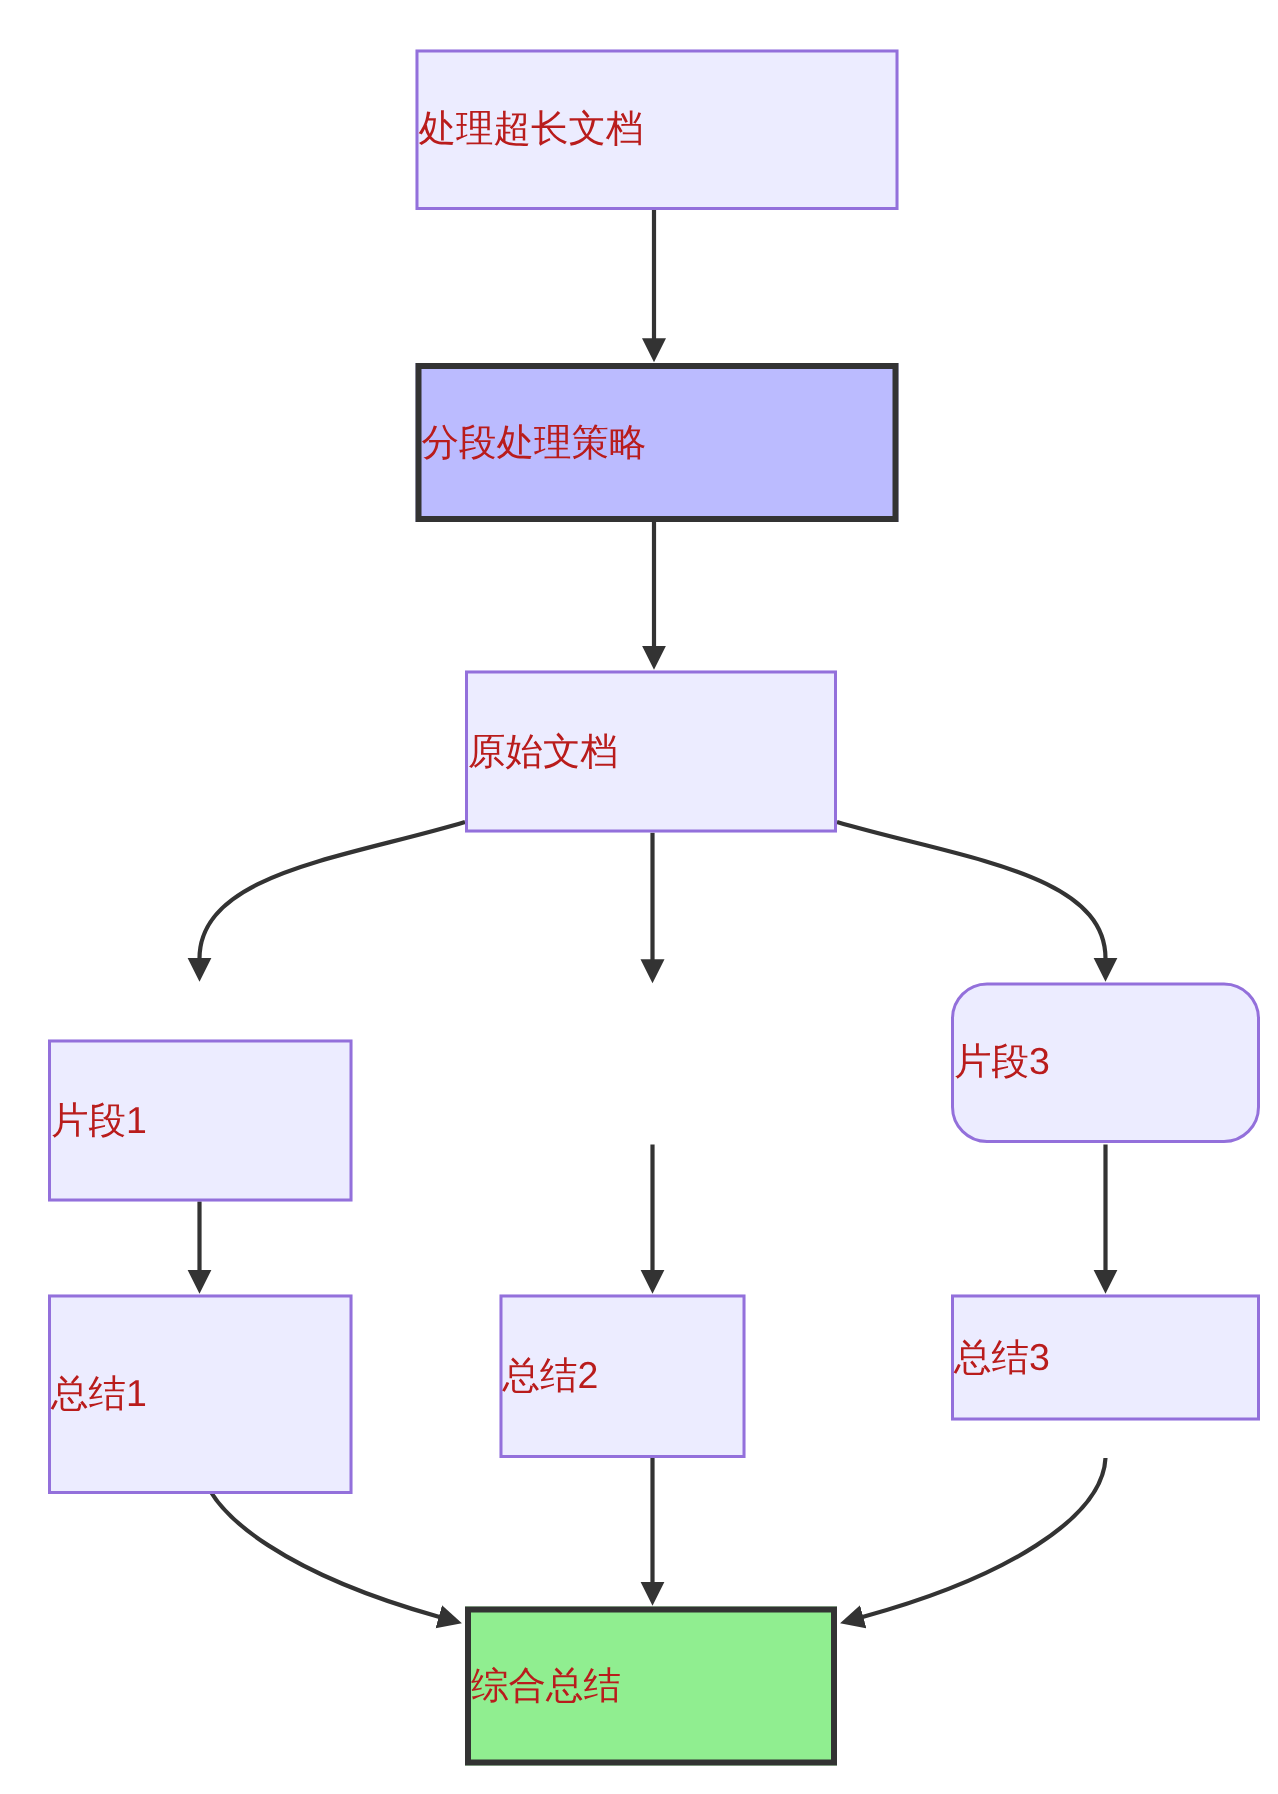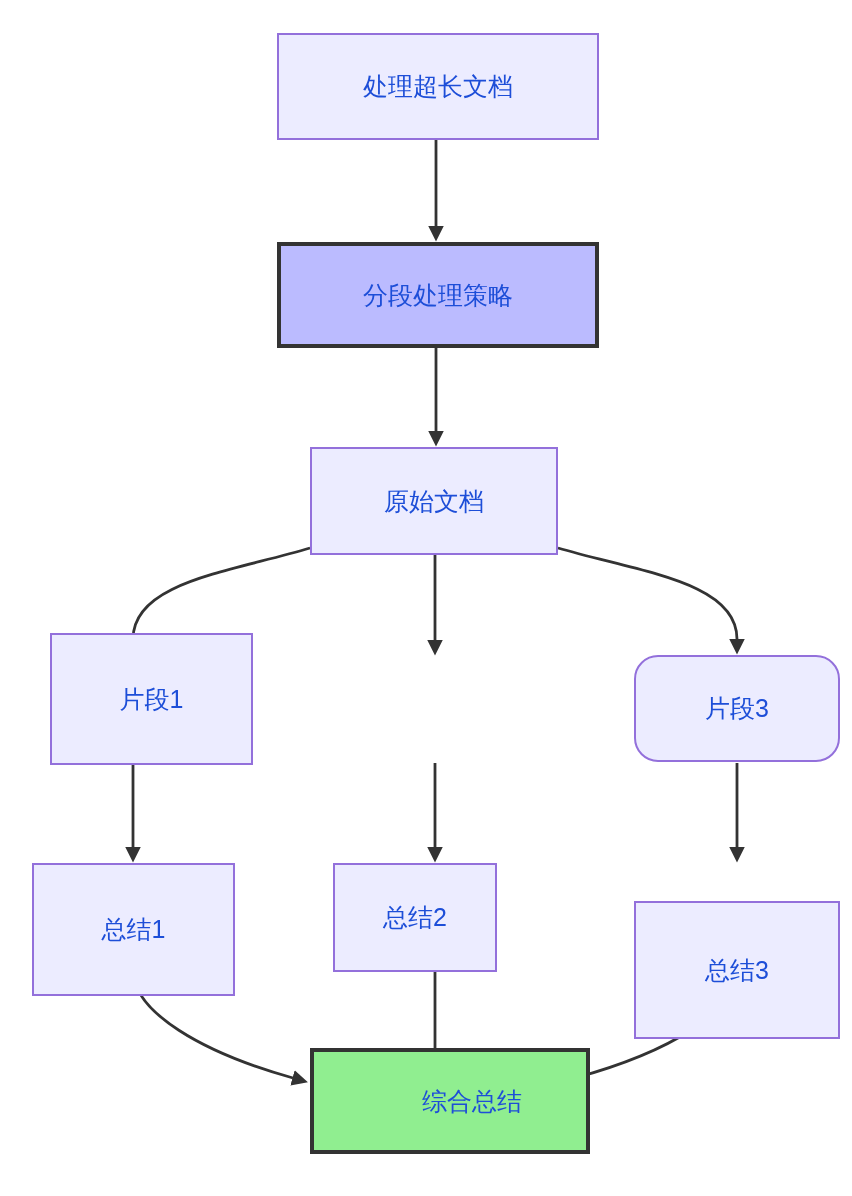--- a/index.html
+++ b/index.html
@@ -21,48 +21,47 @@
     top: 0;
     width: 852px;
     height: 1196px;
     pointer-events: none;
   }
   .node {
     position: absolute;
     box-sizing: border-box;
     display: flex;
     align-items: center;
-    justify-content: center;
     background: #ECECFF;
     border: 2px solid #9370DB;
-    color: #1d4ed8;
+    color: #b91c1c;
     font-size: 25px;
     line-height: 1;
     white-space: nowrap;
     text-align: center;
   }
   .node.highlight-purple {
     background: #BBBBFF;
     border: 4px solid #333333;
   }
   .node.highlight-green {
     background: #90EE90;
     border: 4px solid #333333;
   }
   
   #node-a  { left: 277px; top: 33px;   width: 322px; height: 107px; }
   #node-b  { left: 277px; top: 242px;  width: 322px; height: 106px; }
   #node-c  { left: 310px; top: 447px;  width: 248px; height: 108px; }
-  #node-d1 { left: 32px;  top: 633px;  width: 203px; height: 132px; margin-left: 18px; }
+  #node-d1 { left: 32px;  top: 693px;  width: 203px; height: 108px; }
   #node-d2 { left: 333px; top: 656px;  width: 204px; height: 107px; }
   #node-d3 { left: 634px; top: 655px;  width: 206px; height: 107px; border-radius: 24px; }
   #node-e1 { left: 32px;  top: 863px;  width: 203px; height: 133px; }
   #node-e2 { left: 333px; top: 863px;  width: 164px; height: 109px; }
-  #node-e3 { left: 634px; top: 901px;  width: 206px; height: 138px; }
-  #node-f  { left: 310px; top: 1048px; width: 280px; height: 106px; padding-left: 44px; }
+  #node-e3 { left: 634px; top: 863px;  width: 206px; height: 84px; }
+  #node-f  { left: 310px; top: 1071px; width: 248px; height: 106px; }
   .edge {
     fill: none;
     stroke: #333333;
     stroke-width: 2.8px;
     stroke-linejoin: round;
   }
 </style>
 </head>
 <body>
 

